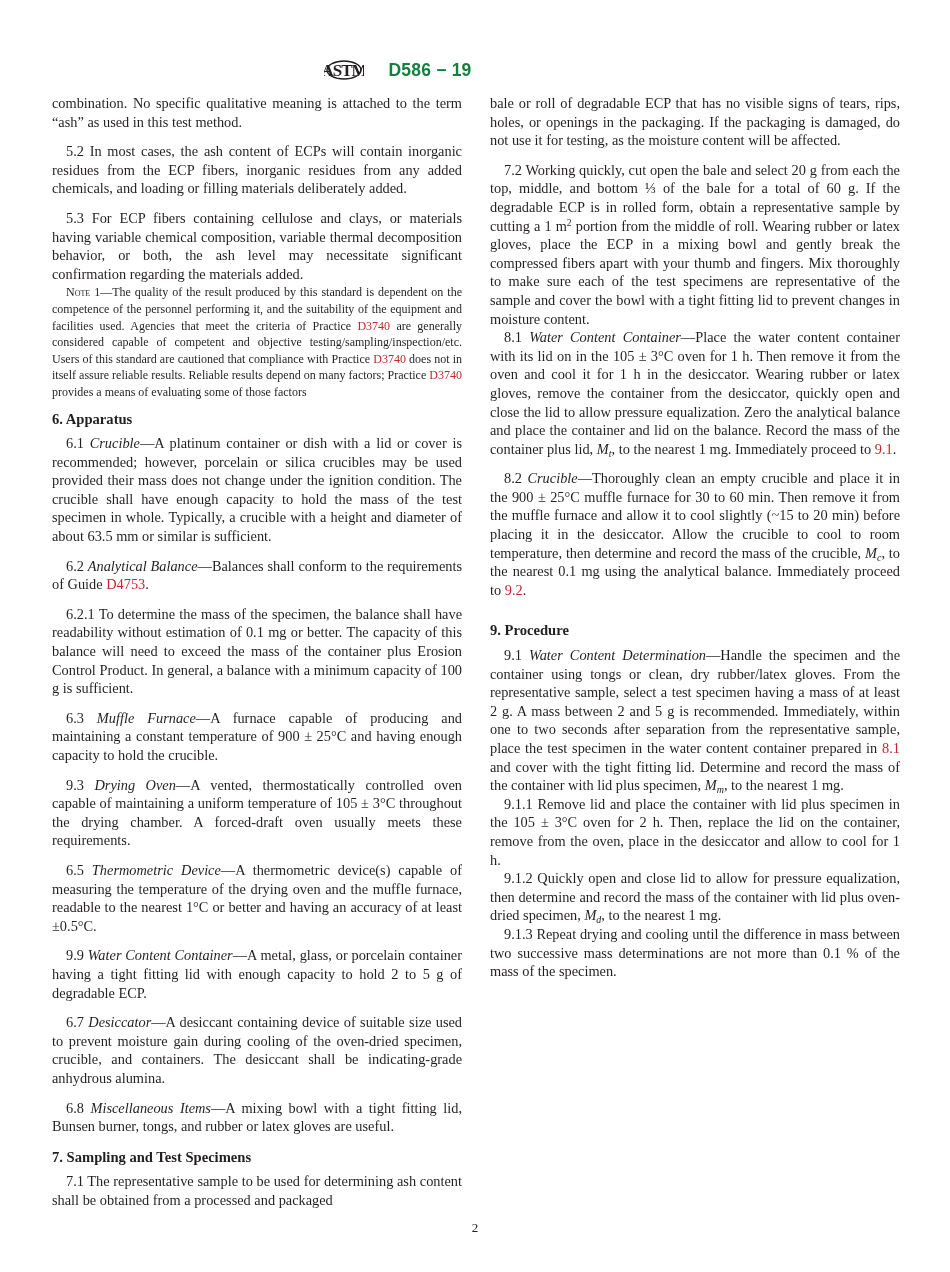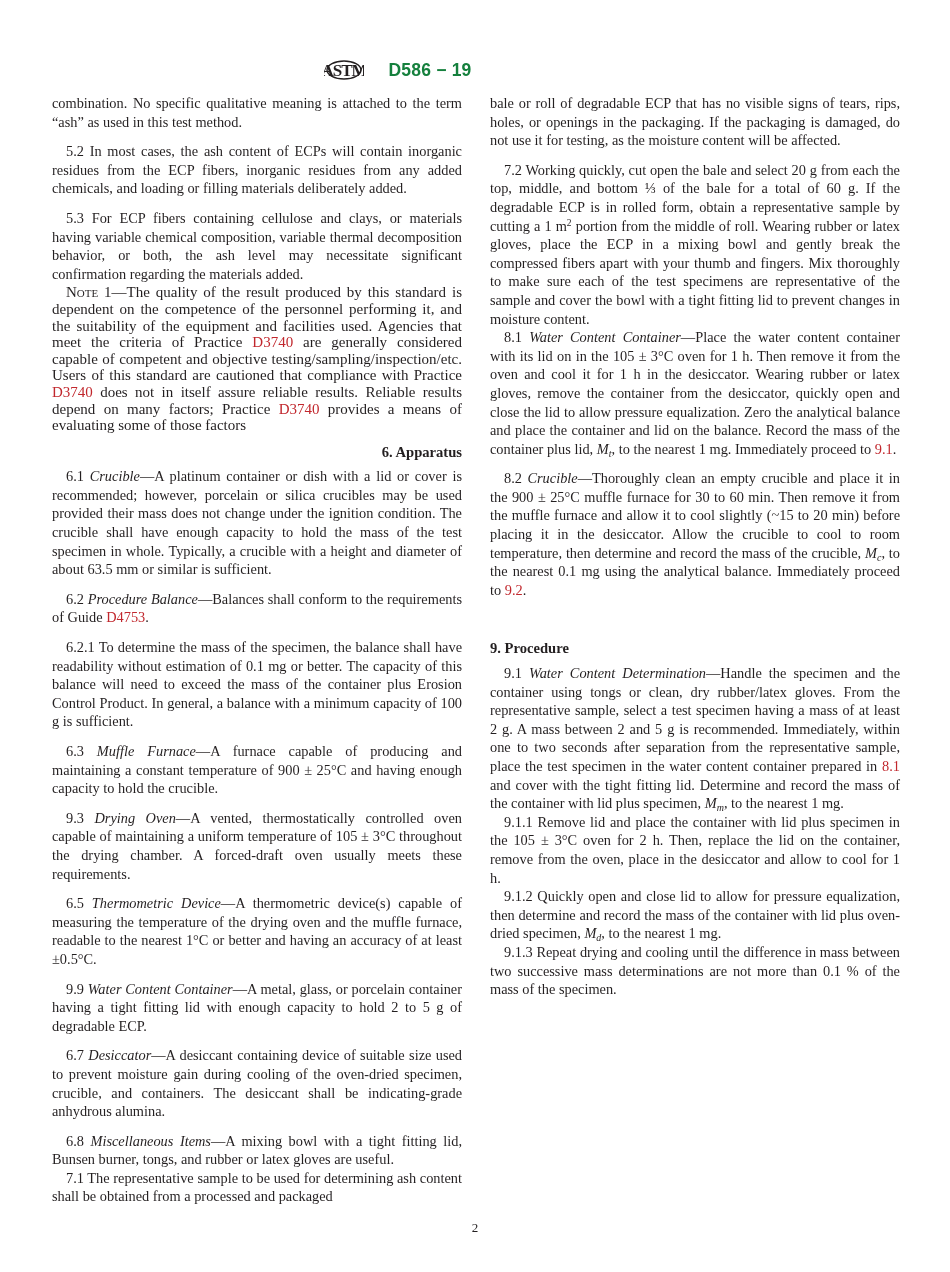--- a/index.html
+++ b/index.html
@@ -7,24 +7,24 @@
     font-family:"Liberation Serif","DejaVu Serif",serif;}
   .header{position:absolute;top:57px;left:0;width:796px;height:26px;display:flex;justify-content:center;align-items:center;gap:24px;}
   .logo{width:40px;height:26px;}
   .doc-id{font-family:"Liberation Sans","DejaVu Sans",sans-serif;font-weight:bold;font-size:17.5px;letter-spacing:0.2px;color:#15803d;}
   .col{position:absolute;top:94px;width:410px;font-size:14.35px;line-height:18.6px;}
   .col.left{left:52px;}
   .col.right{left:490px;}
   p{margin:0;text-align:justify;}
   p.ind{text-indent:14px;}
   .gap{margin-top:11px;}
-  .note{font-size:15px;line-height:16.6px;text-indent:14px;text-align:justify;margin-top:1px;}
+  .note{font-size:12px;line-height:16.6px;text-indent:14px;text-align:justify;margin-top:1px;}
   .note .sc{font-variant:small-caps;}
   h3{font-size:14.6px;font-weight:bold;margin:12px 0 6px 0;line-height:18.6px;}
-  h3.first{margin-top:9px;text-align:right;}
+  h3.first{margin-top:9px;}
   .ref{color:#c1272d;}
   i{font-style:italic;}
   sub{font-size:10px;vertical-align:-3px;line-height:0;font-style:italic;}
   sup{font-size:9.5px;vertical-align:5px;line-height:0;}
   .page-num{position:absolute;top:1220px;left:0;width:950px;text-align:center;font-size:13px;}
 </style>
 </head>
 <body>
 
 <div class="header">
@@ -36,39 +36,40 @@
 </div>
 
 <div class="col left">
   <p>combination. No specific qualitative meaning is attached to the term “ash” as used in this test method.</p>
   <p class="ind gap">5.2 In most cases, the ash content of ECPs will contain inorganic residues from the ECP fibers, inorganic residues from any added chemicals, and loading or filling materials deliberately added.</p>
   <p class="ind gap">5.3 For ECP fibers containing cellulose and clays, or materials having variable chemical composition, variable thermal decomposition behavior, or both, the ash level may necessitate significant confirmation regarding the materials added.</p>
   <p class="note"><span class="sc">Note</span><span> 1—</span><span>The quality of the result produced by this standard is dependent on the competence of the personnel performing it, and the suitability of the equipment and facilities used. Agencies that meet the criteria of Practice </span><a class="ref">D3740</a><span> are generally considered capable of competent and objective testing/sampling/inspection/etc. Users of this standard are cautioned that compliance with Practice </span><a class="ref">D3740</a><span> does not in itself assure reliable results. Reliable results depend on many factors; Practice </span><a class="ref">D3740</a><span> provides a means of evaluating some of those factors</span></p>
 
   <h3 class="first">6. Apparatus</h3>
   <p class="ind"><span>6.1 </span><i>Crucible</i><span>—A platinum container or dish with a lid or cover is recommended; however, porcelain or silica crucibles may be used provided their mass does not change under the ignition condition. The crucible shall have enough capacity to hold the mass of the test specimen in whole. Typically, a crucible with a height and diameter of about 63.5 mm or similar is sufficient.</span></p>
-  <p class="ind gap"><span>6.2 </span><i>Procedure Balance</i><span>—Balances shall conform to the requirements of Guide </span><a class="ref">D4753</a><span>.</span></p>
+  <p class="ind gap"><span>6.2 </span><i>Analytical Balance</i><span>—Balances shall conform to the requirements of Guide </span><a class="ref">D4753</a><span>.</span></p>
   <p class="ind gap">6.2.1 To determine the mass of the specimen, the balance shall have readability without estimation of 0.1 mg or better. The capacity of this balance will need to exceed the mass of the container plus Erosion Control Product. In general, a balance with a minimum capacity of 100 g is sufficient.</p>
   <p class="ind gap"><span>6.3 </span><i>Muffle Furnace</i><span>—A furnace capable of producing and maintaining a constant temperature of 900 ± 25°C and having enough capacity to hold the crucible.</span></p>
   <p class="ind gap"><span>9.3 </span><i>Drying Oven</i><span>—A vented, thermostatically controlled oven capable of maintaining a uniform temperature of 105 ± 3°C throughout the drying chamber. A forced-draft oven usually meets these requirements.</span></p>
   <p class="ind gap"><span>6.5 </span><i>Thermometric Device</i><span>—A thermometric device(s) capable of measuring the temperature of the drying oven and the muffle furnace, readable to the nearest 1°C or better and having an accuracy of at least ±0.5°C.</span></p>
   <p class="ind gap"><span>9.9 </span><i>Water Content Container</i><span>—A metal, glass, or porcelain container having a tight fitting lid with enough capacity to hold 2 to 5 g of degradable ECP.</span></p>
   <p class="ind gap"><span>6.7 </span><i>Desiccator</i><span>—A desiccant containing device of suitable size used to prevent moisture gain during cooling of the oven-dried specimen, crucible, and containers. The desiccant shall be indicating-grade anhydrous alumina.</span></p>
   <p class="ind gap"><span>6.8 </span><i>Miscellaneous Items</i><span>—A mixing bowl with a tight fitting lid, Bunsen burner, tongs, and rubber or latex gloves are useful.</span></p>
 
+  <h3>7. Sampling and Test Specimens</h3>
   <p class="ind">7.1 The representative sample to be used for determining ash content shall be obtained from a processed and packaged</p>
 </div>
 
 <div class="col right">
   <p>bale or roll of degradable ECP that has no visible signs of tears, rips, holes, or openings in the packaging. If the packaging is damaged, do not use it for testing, as the moisture content will be affected.</p>
   <p class="ind gap"><span>7.2 Working quickly, cut open the bale and select 20 g from each the top, middle, and bottom ⅓ of the bale for a total of 60 g. If the degradable ECP is in rolled form, obtain a representative sample by cutting a 1 m</span><sup>2</sup><span> portion from the middle of roll. Wearing rubber or latex gloves, place the ECP in a mixing bowl and gently break the compressed fibers apart with your thumb and fingers. Mix thoroughly to make sure each of the test specimens are representative of the sample and cover the bowl with a tight fitting lid to prevent changes in moisture content.</span></p>
 
   <p class="ind"><span>8.1 </span><i>Water Content Container</i><span>—Place the water content container with its lid on in the 105 ± 3°C oven for 1 h. Then remove it from the oven and cool it for 1 h in the desiccator. Wearing rubber or latex gloves, remove the container from the desiccator, quickly open and close the lid to allow pressure equalization. Zero the analytical balance and place the container and lid on the balance. Record the mass of the container plus lid, </span><i>M</i><sub>t</sub><span>, to the nearest 1 mg. Immediately proceed to </span><a class="ref">9.1</a><span>.</span></p>
   <p class="ind gap"><span>8.2 </span><i>Crucible</i><span>—Thoroughly clean an empty crucible and place it in the 900 ± 25°C muffle furnace for 30 to 60 min. Then remove it from the muffle furnace and allow it to cool slightly (~15 to 20 min) before placing it in the desiccator. Allow the crucible to cool to room temperature, then determine and record the mass of the crucible, </span><i>M</i><sub>c</sub><span>, to the nearest 0.1 mg using the analytical balance. Immediately proceed to </span><a class="ref">9.2</a><span>.</span></p>
 
-  <h3 style="margin-top:40px">9. Procedure</h3>
+  <h3 style="margin-top:22px">9. Procedure</h3>
   <p class="ind"><span>9.1 </span><i>Water Content Determination</i><span>—Handle the specimen and the container using tongs or clean, dry rubber/latex gloves. From the representative sample, select a test specimen having a mass of at least 2 g. A mass between 2 and 5 g is recommended. Immediately, within one to two seconds after separation from the representative sample, place the test specimen in the water content container prepared in </span><a class="ref">8.1</a><span> and cover with the tight fitting lid. Determine and record the mass of the container with lid plus specimen, </span><i>M</i><sub>m</sub><span>, to the nearest 1 mg.</span></p>
   <p class="ind">9.1.1 Remove lid and place the container with lid plus specimen in the 105 ± 3°C oven for 2 h. Then, replace the lid on the container, remove from the oven, place in the desiccator and allow to cool for 1 h.</p>
   <p class="ind"><span>9.1.2 Quickly open and close lid to allow for pressure equalization, then determine and record the mass of the container with lid plus oven-dried specimen, </span><i>M</i><sub>d</sub><span>, to the nearest 1 mg.</span></p>
   <p class="ind">9.1.3 Repeat drying and cooling until the difference in mass between two successive mass determinations are not more than 0.1 % of the mass of the specimen.</p>
 </div>
 
 <div class="page-num">2</div>
 
 </body></html>

